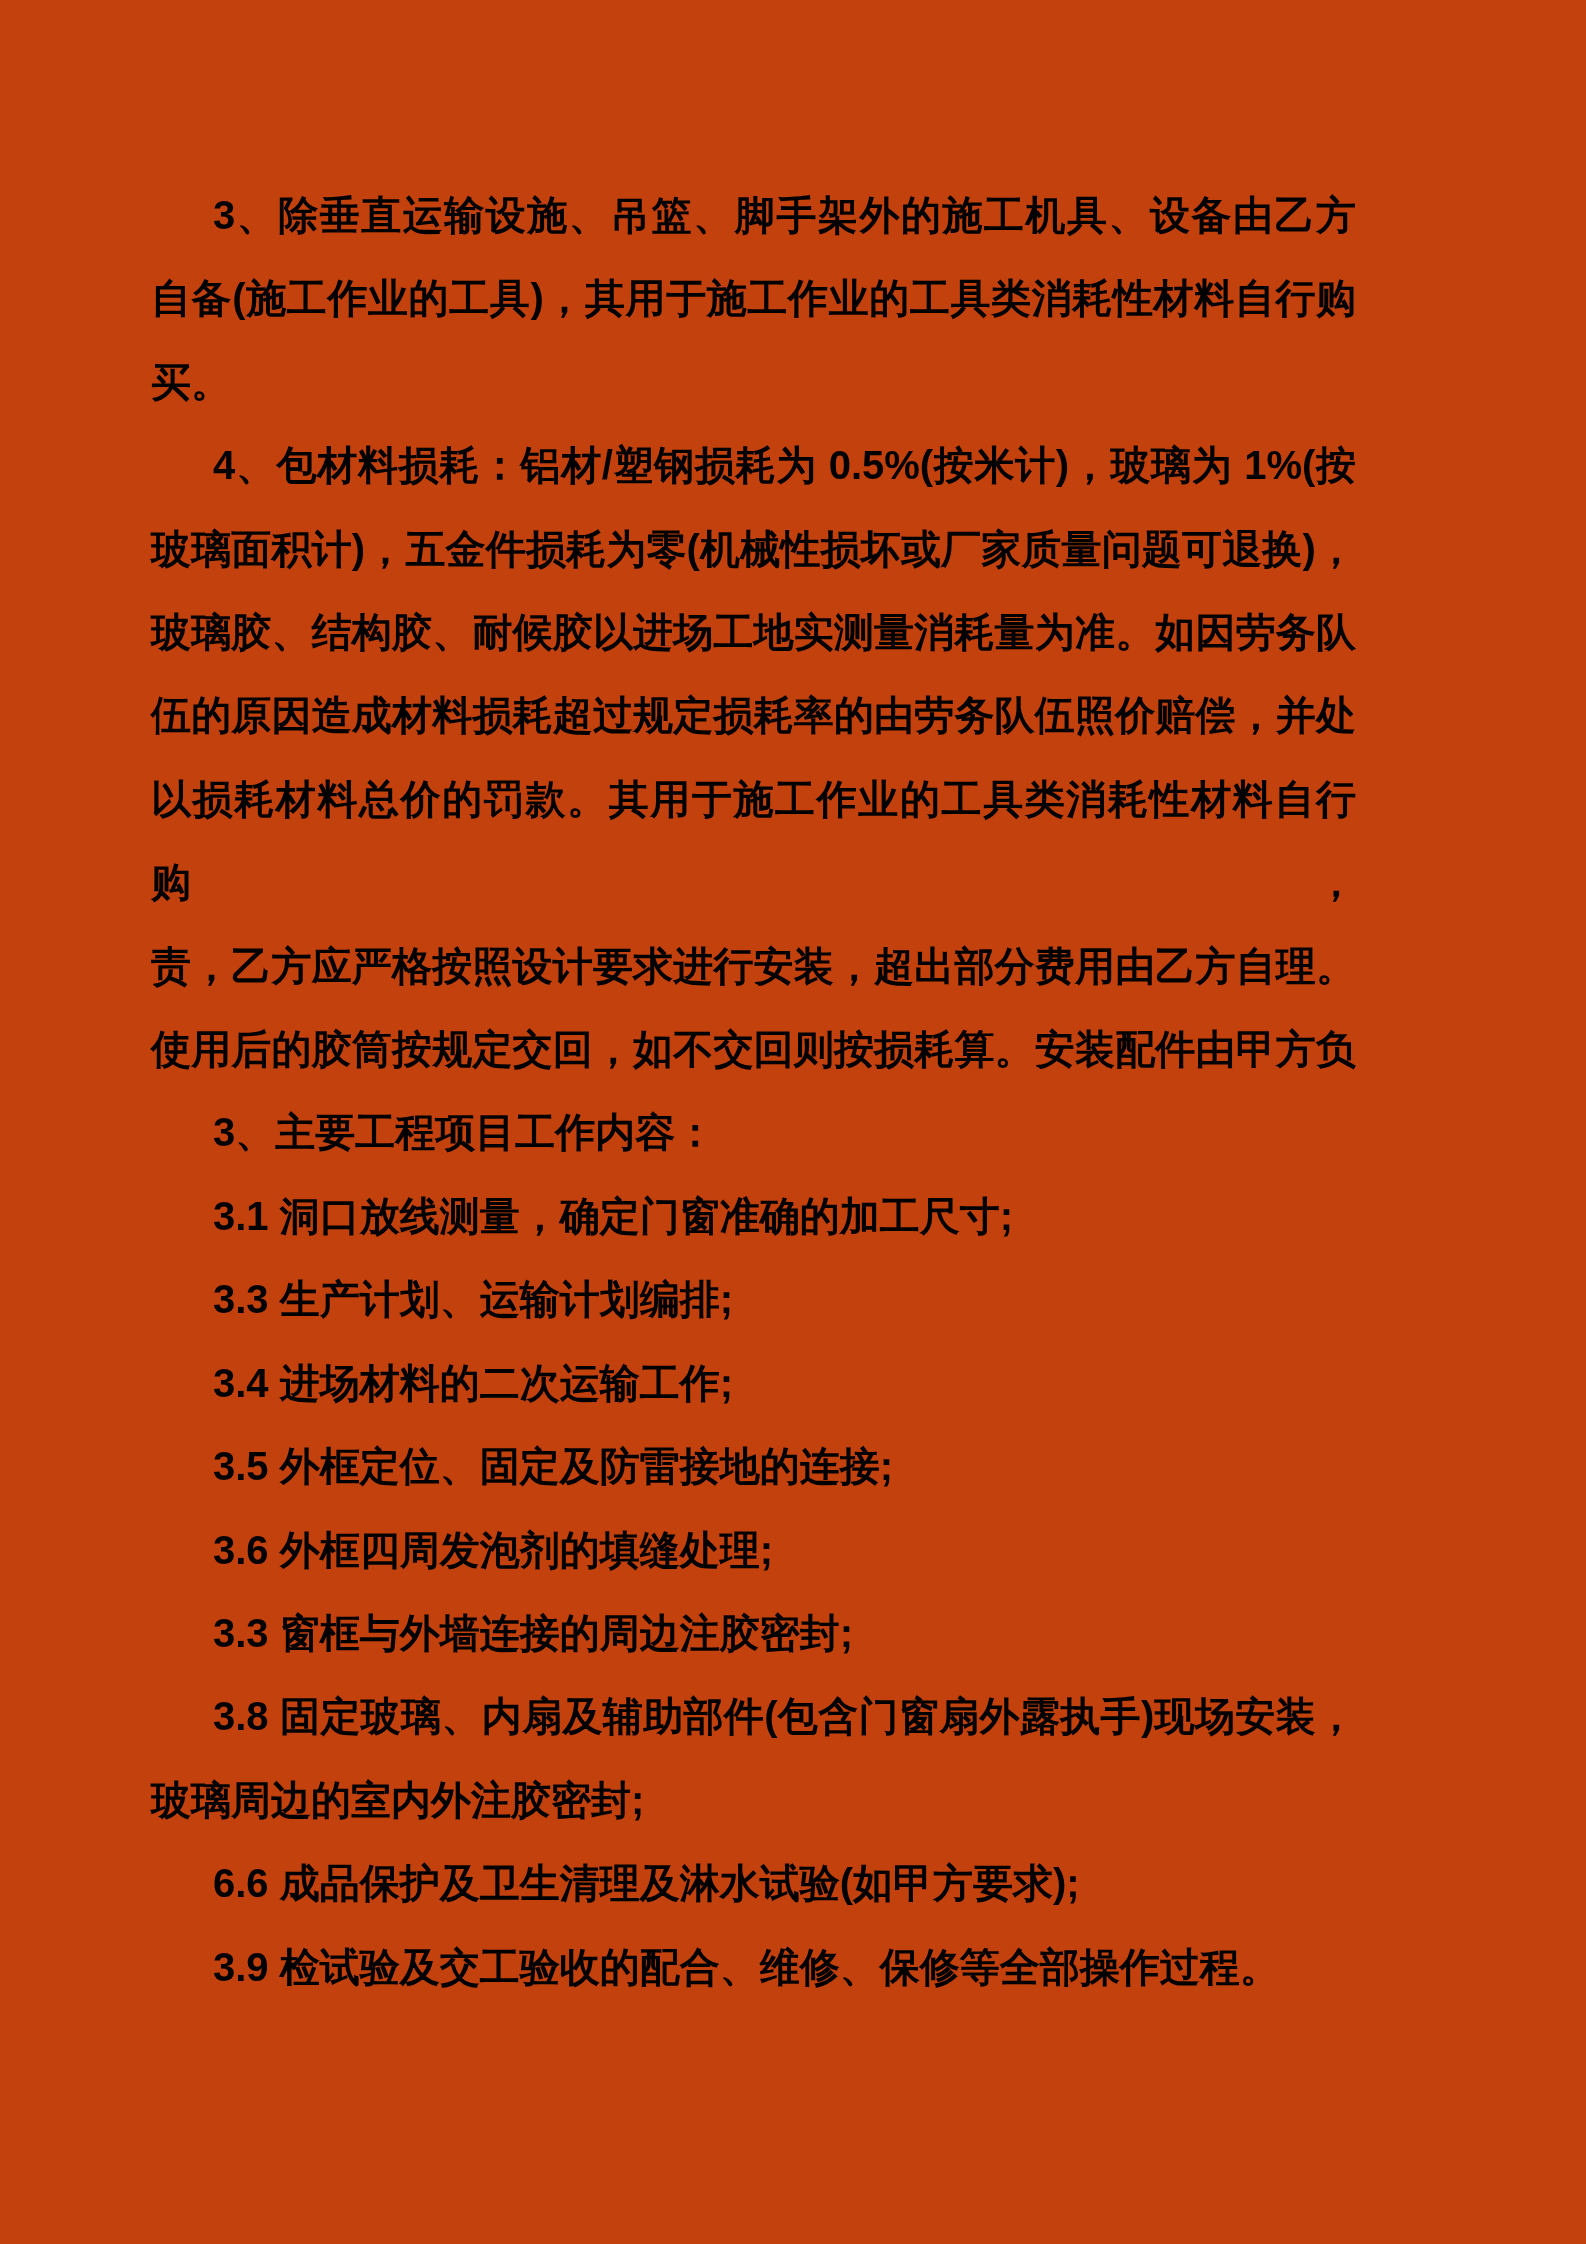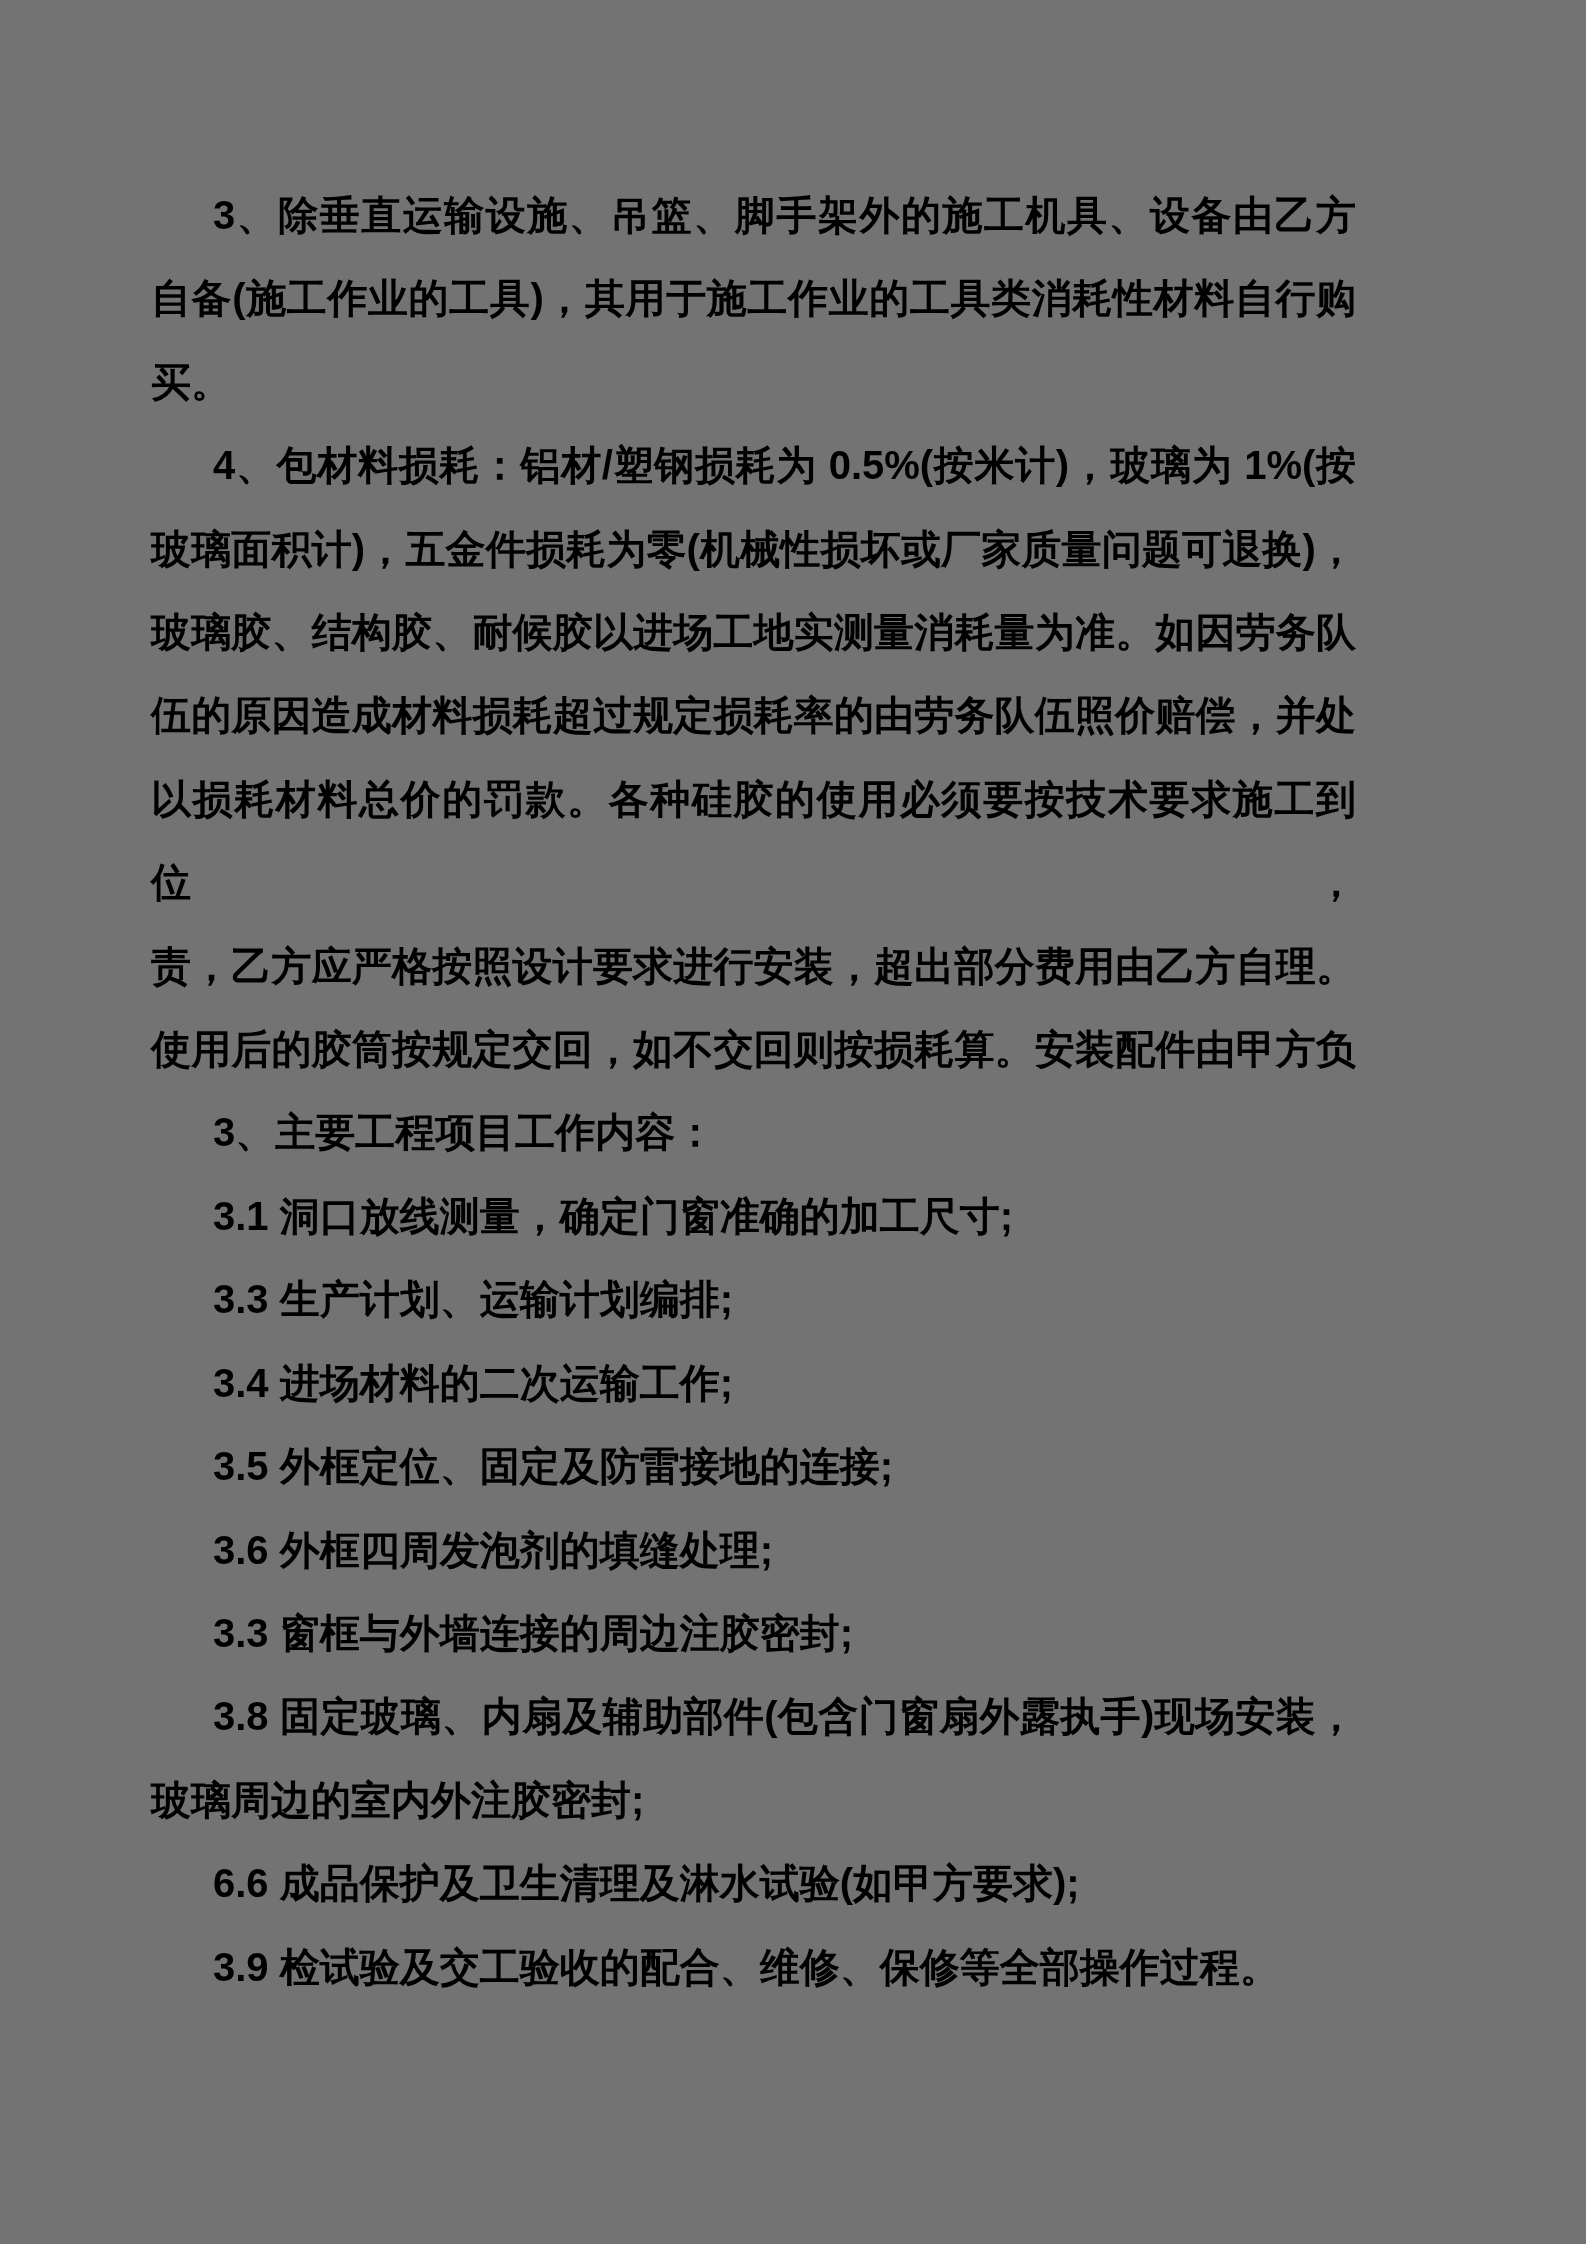--- a/index.html
+++ b/index.html
@@ -4,21 +4,21 @@
 <style>
   html, body {
     margin: 0;
     padding: 0;
     background: #ffffff;
   }
   .page {
     position: relative;
     width: 1586px;
     height: 2244px;
-    background: #737373;
+    background: #c2410c;
     overflow: hidden;
   }
   .doc {
     position: absolute;
     left: 151px;
     top: 174px;
     width: 1205px;
     color: #000000;
     font-family: "Liberation Sans", "DejaVu Sans", sans-serif;
     font-weight: 700;
@@ -41,21 +41,21 @@
 
 <div class="page">
   <div class="doc">
     <div class="line indent justify">3、除垂直运输设施、吊篮、脚手架外的施工机具、设备由乙方</div>
     <div class="line justify">自备(施工作业的工具)，其用于施工作业的工具类消耗性材料自行购</div>
     <div class="line">买。</div>
     <div class="line indent justify">4、包材料损耗：铝材/塑钢损耗为 0.5%(按米计)，玻璃为 1%(按</div>
     <div class="line justify">玻璃面积计)，五金件损耗为零(机械性损坏或厂家质量问题可退换)，</div>
     <div class="line justify">玻璃胶、结构胶、耐候胶以进场工地实测量消耗量为准。如因劳务队</div>
     <div class="line justify">伍的原因造成材料损耗超过规定损耗率的由劳务队伍照价赔偿，并处</div>
-    <div class="line justify">以损耗材料总价的罚款。各种硅胶的使用必须要按技术要求施工到位，</div>
+    <div class="line justify">以损耗材料总价的罚款。其用于施工作业的工具类消耗性材料自行购，</div>
     <div class="line justify">责，乙方应严格按照设计要求进行安装，超出部分费用由乙方自理。</div>
     <div class="line justify">使用后的胶筒按规定交回，如不交回则按损耗算。安装配件由甲方负</div>
     <div class="line indent">3、主要工程项目工作内容：</div>
     <div class="line indent">3.1 洞口放线测量，确定门窗准确的加工尺寸;</div>
     <div class="line indent">3.3 生产计划、运输计划编排;</div>
     <div class="line indent">3.4 进场材料的二次运输工作;</div>
     <div class="line indent">3.5 外框定位、固定及防雷接地的连接;</div>
     <div class="line indent">3.6 外框四周发泡剂的填缝处理;</div>
     <div class="line indent">3.3 窗框与外墙连接的周边注胶密封;</div>
     <div class="line indent justify">3.8 固定玻璃、内扇及辅助部件(包含门窗扇外露执手)现场安装，</div>

